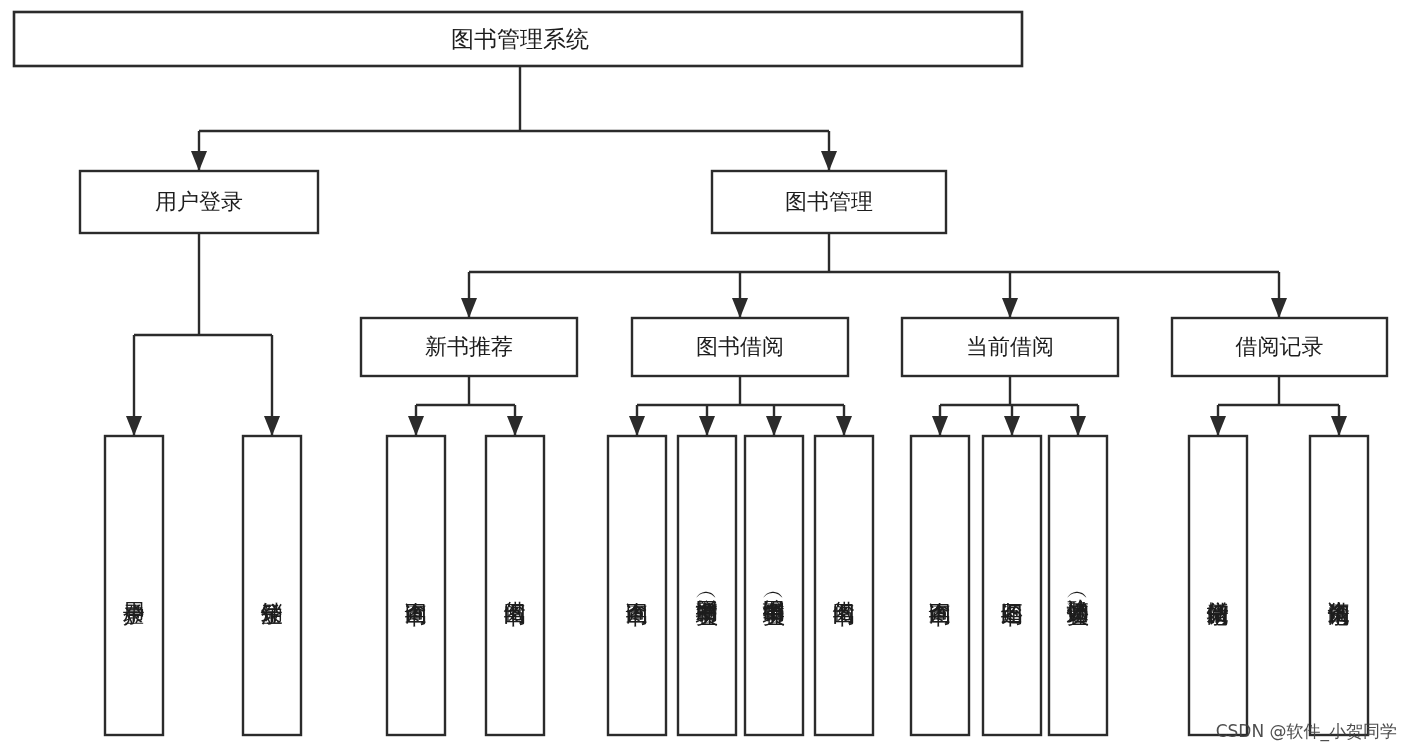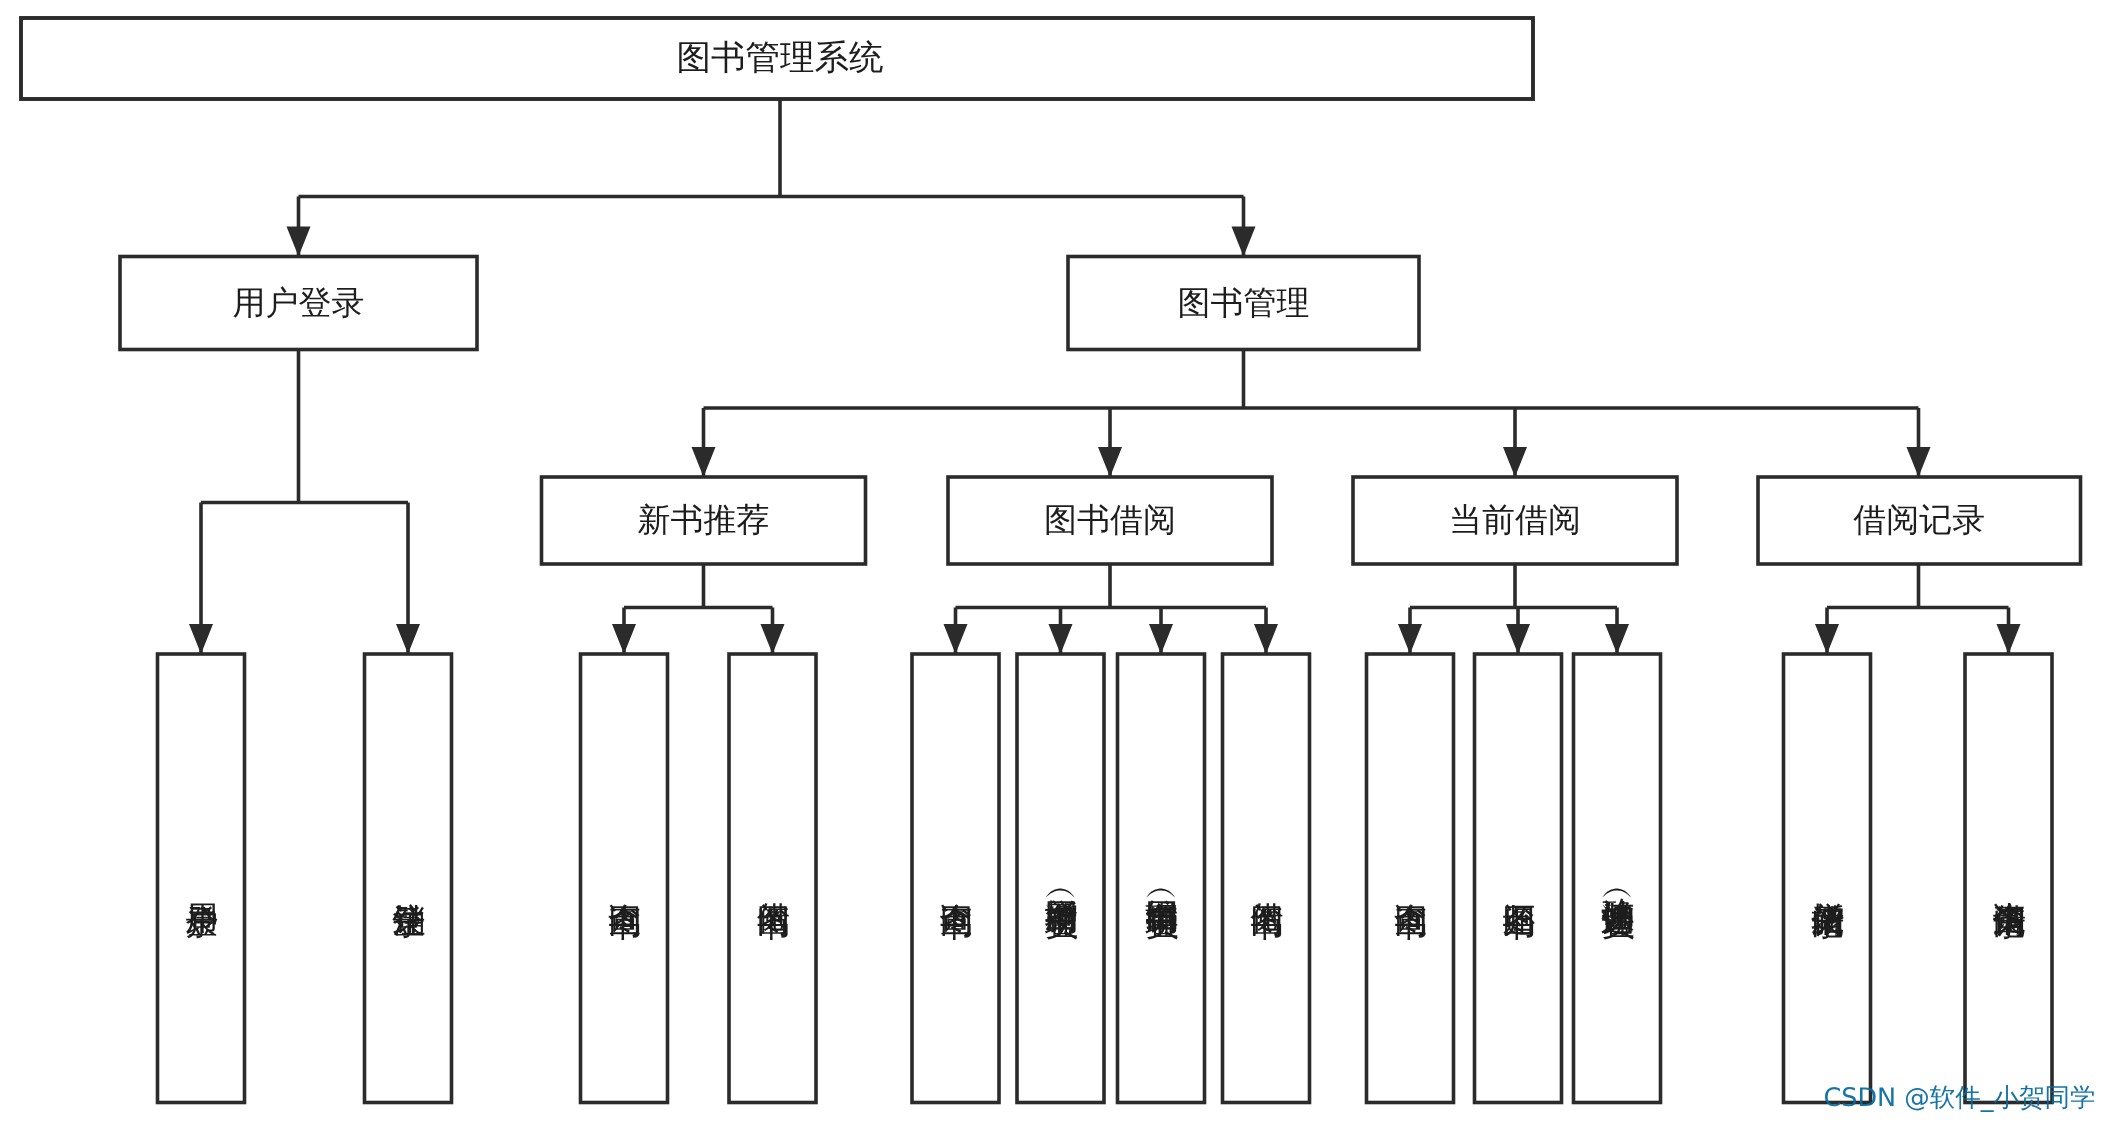--- a/index.html
+++ b/index.html
@@ -70,21 +70,21 @@
     letter-spacing: 1px;
     white-space: nowrap;
     pointer-events: none;
   }
   #watermark {
     position: absolute;
     right: 8px;
     bottom: 4px;
     font-family: "DejaVu Sans", "Liberation Sans", sans-serif;
     font-size: 17px;
-    color: #0369a1;
+    color: #404040;
     opacity: 0.92;
     white-space: nowrap;
   }
 </style>
 </head>
 <body>
 
 <div id="diagram-root">
 
   <svg id="flow-svg" viewBox="0 0 1405 747">

